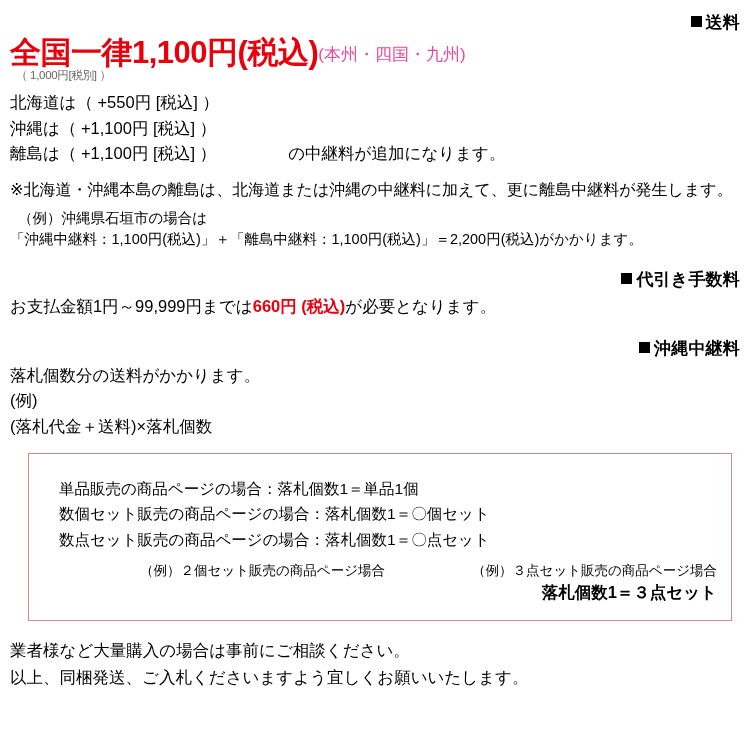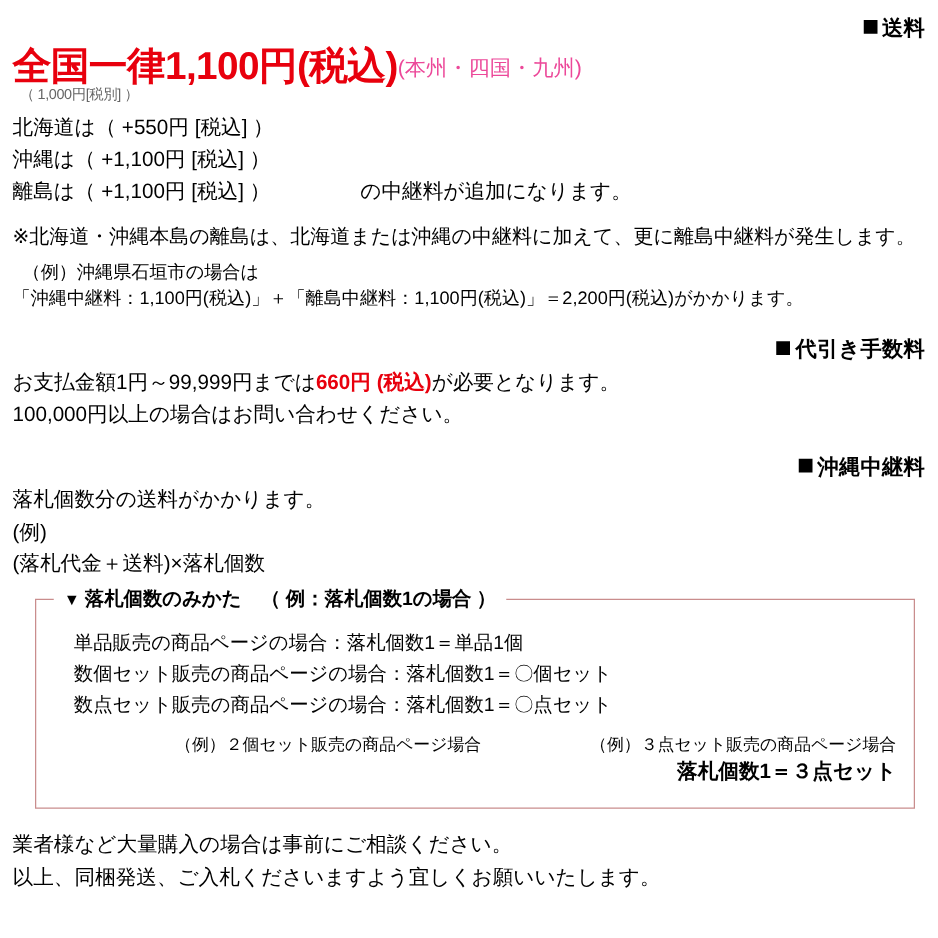--- a/index.html
+++ b/index.html
@@ -176,35 +176,31 @@
   <div class="small-note">「沖縄中継料：1,100円(税込)」＋「離島中継料：1,100円(税込)」＝2,200円(税込)がかかります。</div>
 
   <div class="gap-l"></div>
 
   <div class="sec-head">
     <span class="sq"></span><span>代引き手数料</span>
   </div>
   <div class="fee-line">
     <span>お支払金額1円～99,999円までは</span><span class="red-inline">660円 (税込)</span><span>が必要となります。</span>
   </div>
-  <div class="fee-line">100,000円以上の場合はお問い合わせください。</div>
 
   <div class="gap-l"></div>
 
   <div class="sec-head">
     <span class="sq"></span><span>沖縄中継料</span>
   </div>
   <div class="fee-line">落札個数分の送料がかかります。</div>
   <div class="fee-line">(例)</div>
   <div class="fee-line">(落札代金＋送料)×落札個数</div>
 
   <div class="box">
-    <div class="box-title">
-      <span class="tri">▼</span><span>落札個数のみかた　（ 例：落札個数1の場合 ）</span>
-    </div>
     <div class="box-line">単品販売の商品ページの場合：落札個数1＝単品1個</div>
     <div class="box-line">数個セット販売の商品ページの場合：落札個数1＝〇個セット</div>
     <div class="box-line">数点セット販売の商品ページの場合：落札個数1＝〇点セット</div>
 
     <div class="box-cols">
       <div class="box-col">
         <div class="cap">（例）２個セット販売の商品ページ場合</div>
       </div>
       <div class="box-col">
         <div class="cap">（例）３点セット販売の商品ページ場合</div>

